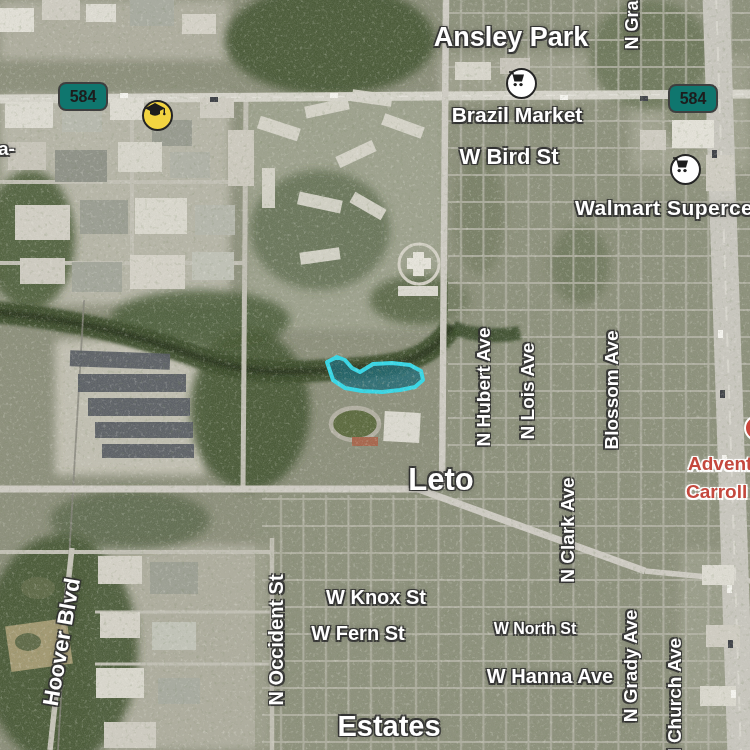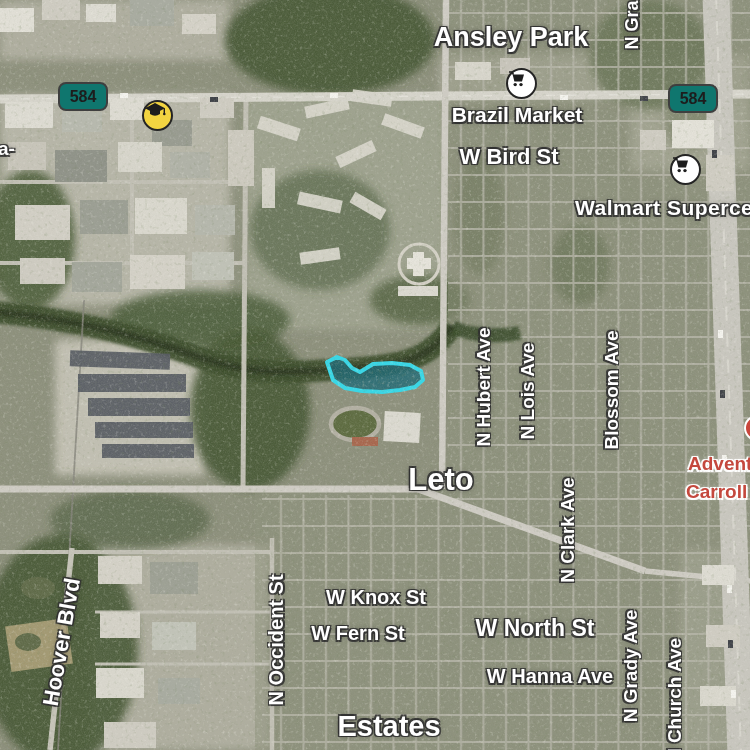--- a/index.html
+++ b/index.html
@@ -270,21 +270,21 @@
   <div class="lbl ctr" style="left:517px;top:115px;font-size:21px;">Brazil Market</div>
   <div class="lbl" style="left:575px;top:196px;font-size:21px;letter-spacing:0.5px;">Walmart Superce</div>
   <div class="lbl red two-line-left" style="left:688px;top:450px;font-size:19px;line-height:28px;">
     <span>Advent</span>
     <span style="margin-left:-2px;">Carroll</span>
   </div>
 
   <div class="lbl ctr" style="left:509px;top:157px;font-size:22px;">W Bird St</div>
   <div class="lbl ctr" style="left:358px;top:597px;font-size:20px;padding-left:36px;">W Knox St</div>
   <div class="lbl ctr" style="left:358px;top:633px;font-size:20px;">W Fern St</div>
-  <div class="lbl ctr" style="left:535px;top:629px;font-size:23px;">W North St</div>
+  <div class="lbl ctr" style="left:535px;top:629px;font-size:16px;">W North St</div>
   <div class="lbl ctr" style="left:550px;top:676px;font-size:20px;">W Hanna Ave</div>
 
   <div class="lbl vert" style="left:633px;top:25px;font-size:18px;">N Gra</div>
   <div class="lbl vert" style="left:484px;top:387px;font-size:19px;">N Hubert Ave</div>
   <div class="lbl vert" style="left:528px;top:391px;font-size:19px;">N Lois Ave</div>
   <div class="lbl vert" style="left:612px;top:390px;font-size:19px;">Blossom Ave</div>
   <div class="lbl vert" style="left:568px;top:530px;font-size:19px;">N Clark Ave</div>
   <div class="lbl vert" style="left:631px;top:666px;font-size:19px;">N Grady Ave</div>
   <div class="lbl vert" style="left:675px;top:700px;font-size:19px;">N Church Ave</div>
   <div class="lbl vert" style="left:276px;top:640px;font-size:20px;">N Occident St</div>

